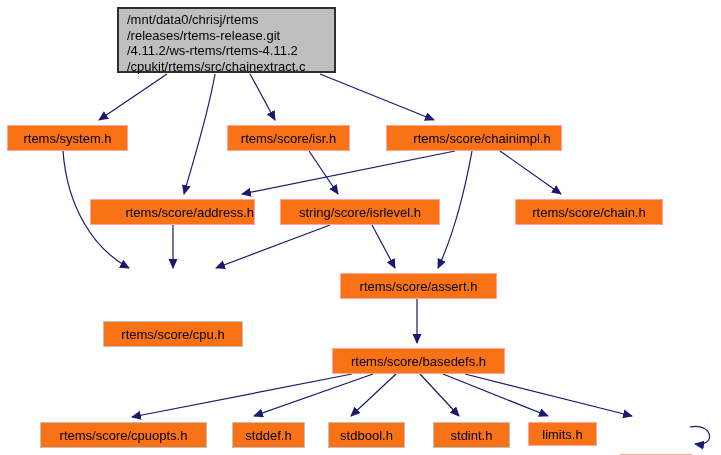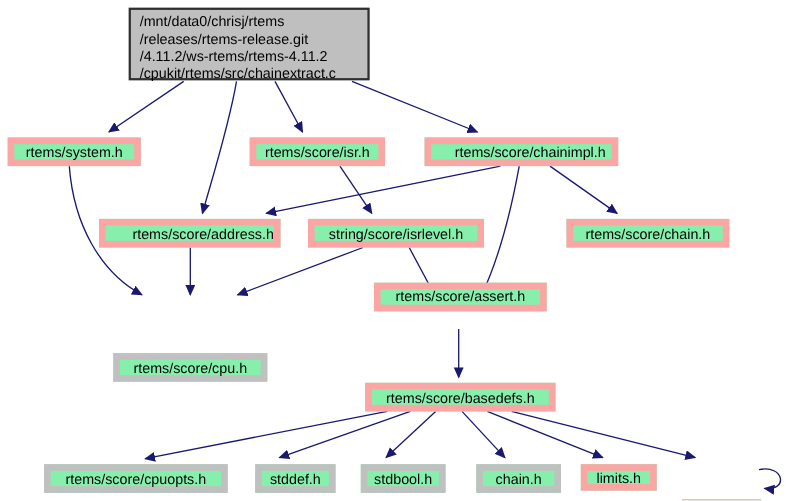--- a/index.html
+++ b/index.html
@@ -6,22 +6,22 @@
   #canvas{
     position:relative;
     width:721px;height:455px;
     background:#ffffff;
     font-family:"Liberation Sans", sans-serif;
     overflow:hidden;
   }
   #edge-layer{position:absolute;left:0;top:0;width:721px;height:455px;}
   .node{
     position:absolute;
-    background:#86efac;
-    border:6px solid #fca5a5;
+    background:#f97316;
+    border:1px solid #fca5a5;
     box-sizing:border-box;
     display:flex;align-items:center;justify-content:center;
     font-size:13px;color:#000000;
     white-space:nowrap;
     z-index:2;
   }
   .node.muted{border-color:#c0c0c0;}
   .node.rootnode{
     background:#bfbfbf;
     border:2px solid #2f2f2f;
@@ -96,42 +96,42 @@
   </div>
 
   <div class="node" style="left:515px;top:199px;width:148px;height:26px;">
     <span>rtems/score/chain.h</span>
   </div>
 
   <div class="node muted" style="left:103px;top:273px;width:140px;height:26px;margin-top:48px;">
     <span>rtems/score/cpu.h</span>
   </div>
 
-  <div class="node" style="left:340px;top:257px;width:157px;height:26px;align-items:flex-end;">
+  <div class="node" style="left:340px;top:273px;width:157px;height:26px;">
     <span>rtems/score/assert.h</span>
   </div>
 
   <div class="node" style="left:332px;top:348px;width:173px;height:26px;">
     <span>rtems/score/basedefs.h</span>
   </div>
 
   <div class="node muted" style="left:40px;top:422px;width:167px;height:26px;">
     <span>rtems/score/cpuopts.h</span>
   </div>
 
   <div class="node muted" style="left:232px;top:422px;width:73px;height:26px;">
     <span>stddef.h</span>
   </div>
 
   <div class="node muted" style="left:328px;top:422px;width:77px;height:26px;">
     <span>stdbool.h</span>
   </div>
 
   <div class="node muted" style="left:433px;top:422px;width:77px;height:26px;">
-    <span>chain.h</span>
+    <span>stdint.h</span>
   </div>
 
   <div class="node" style="left:528px;top:422px;width:69px;height:24px;">
     <span>limits.h</span>
   </div>
 
   <div class="node" style="left:620px;top:422px;width:72px;height:26px;margin-top:32px;">
     <span>string.h</span>
   </div>
 

